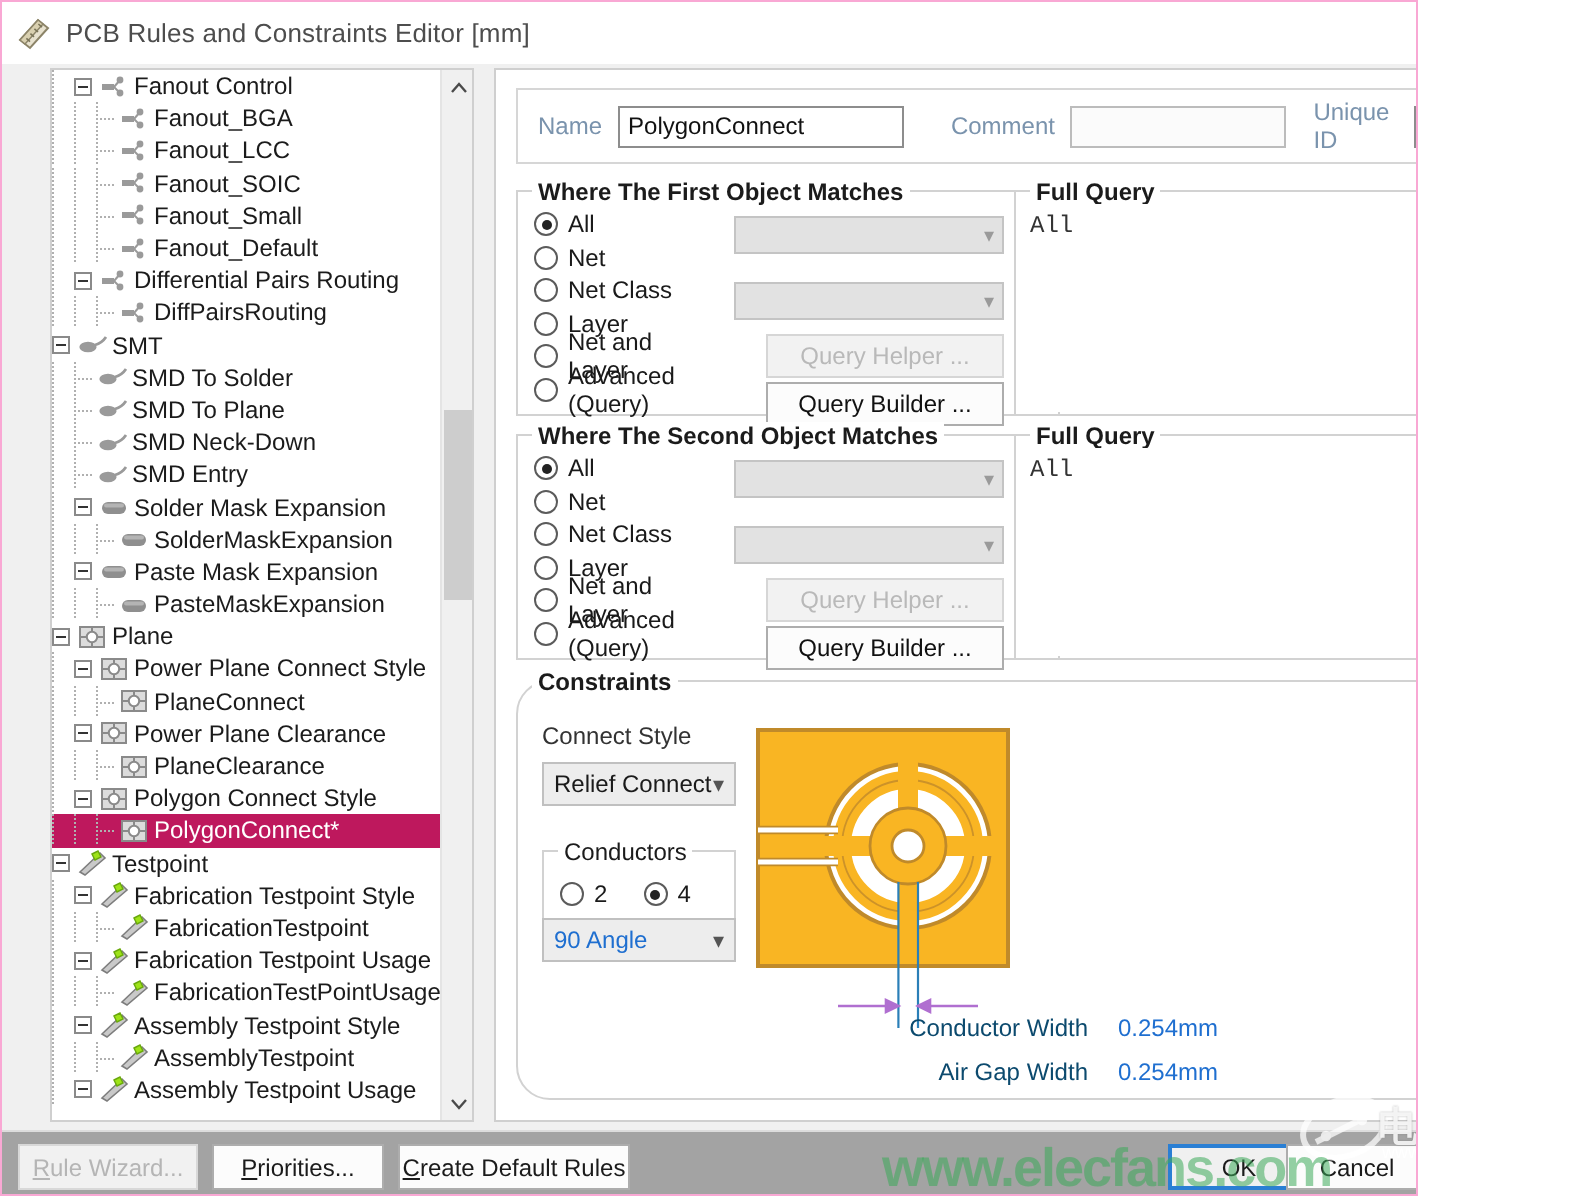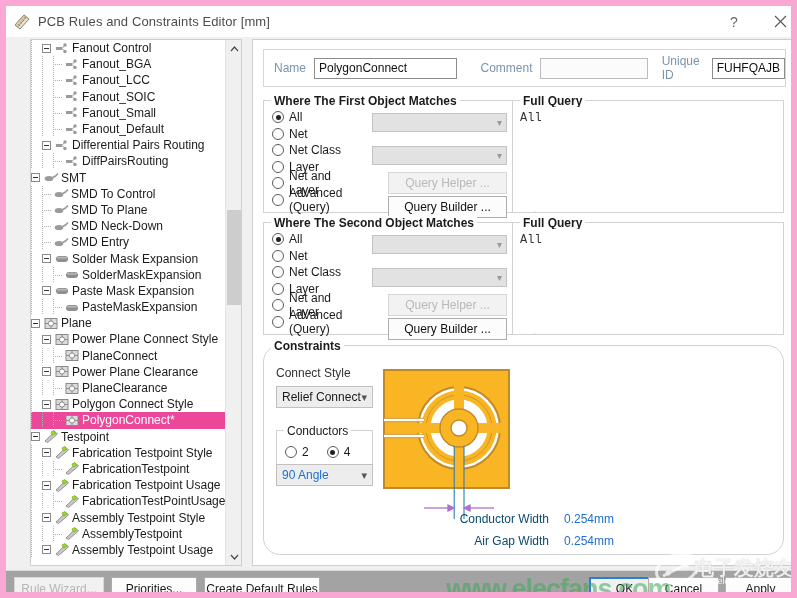--- a/index.html
+++ b/index.html
@@ -7,23 +7,23 @@
     margin: 0; padding: 0;
     width: 797px; height: 598px;
     overflow: hidden;
     font-family: "Liberation Sans", sans-serif;
     font-size: 12px;
     color: #1a1a1a;
     background: #ffffff;
   }
   #app {
     position: relative;
-    width: 797px; height: 598px;
+    width: 709px; height: 598px;
     background: #ffffff;
-    border: 6px solid #f9a8d4;
+    border: 1px solid #f9a8d4;
     overflow: hidden;
   }
 
   
   .titlebar {
     position: absolute; left: 0; top: 0;
     width: 797px; height: 31px;
     background: #ffffff;
     display: flex; align-items: center;
   }
@@ -65,21 +65,21 @@
     overflow: hidden;
   }
   .trow {
     position: relative;
     height: 16.2px;
     display: flex; align-items: center;
     white-space: nowrap;
     font-size: 12px;
     color: #1b1b1b;
   }
-  .trow.sel { background: #ec4899; }
+  .trow.sel { background: #be185d; }
   .trow.sel .tlabel { color: #ffffff; }
   .tlabel { line-height: 16px; }
   .expander {
     width: 9px; height: 9px;
     border: 1px solid #8a8a8a;
     background: #fff;
     display: inline-block;
     position: relative;
     flex: 0 0 auto;
     margin-right: 3px;
@@ -439,21 +439,21 @@
           </div>
           <div class="trow">
             <span class="vline"></span>
             <span class="dots"></span>
             <span class="ticon">
               <svg width="16" height="13" viewBox="0 0 16 13">
                 <ellipse cx="6" cy="7.5" rx="4.3" ry="2.6" fill="#9a9a9a"></ellipse>
                 <path d="M9.5 6.5 Q13 5.5 15 2.5" stroke="#9a9a9a" stroke-width="1.4" fill="none"></path>
               </svg>
             </span>
-            <span class="tlabel">SMD To Control</span>
+            <span class="tlabel">SMD To Solder</span>
           </div>
           <div class="trow">
             <span class="vline"></span>
             <span class="dots"></span>
             <span class="ticon">
               <svg width="16" height="13" viewBox="0 0 16 13">
                 <ellipse cx="6" cy="7.5" rx="4.3" ry="2.6" fill="#9a9a9a"></ellipse>
                 <path d="M9.5 6.5 Q13 5.5 15 2.5" stroke="#9a9a9a" stroke-width="1.4" fill="none"></path>
               </svg>
             </span>

